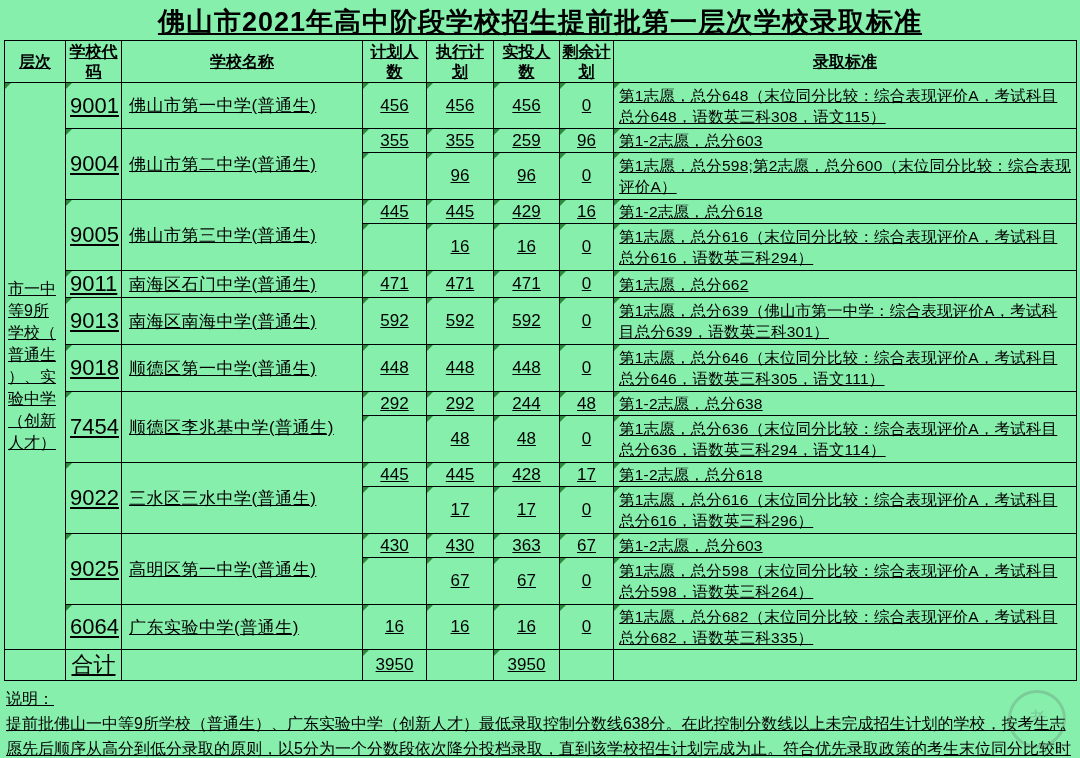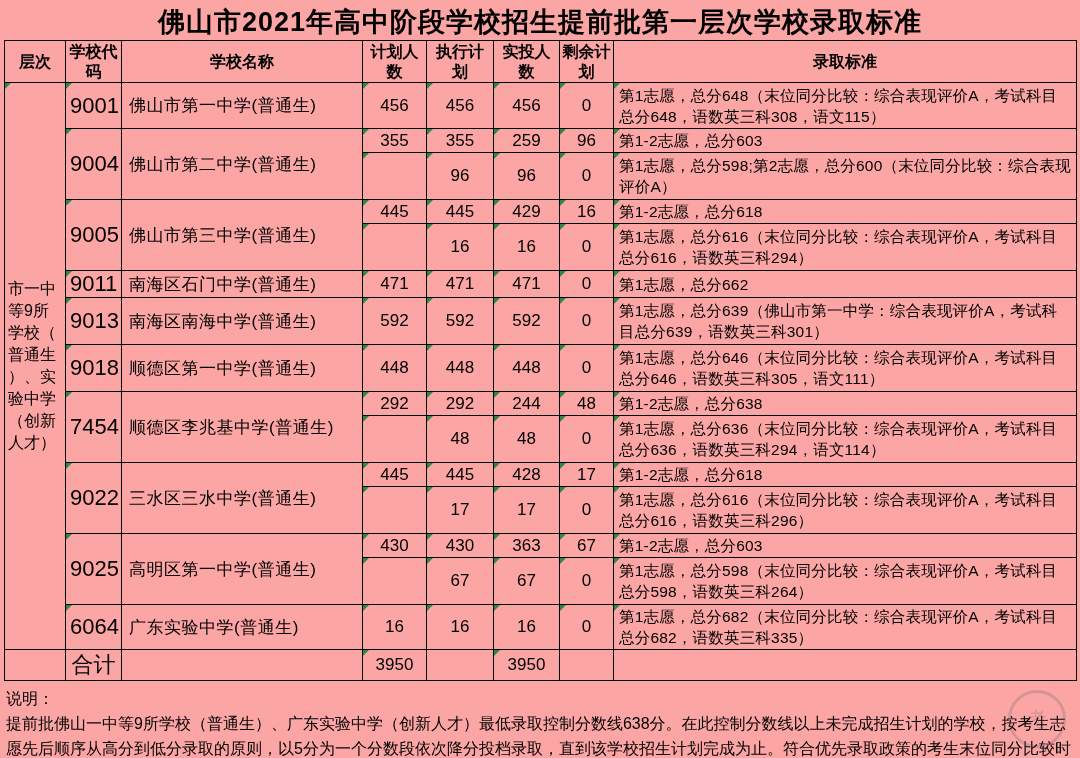--- a/index.html
+++ b/index.html
@@ -1,17 +1,17 @@
 <!DOCTYPE html>
 <html><head>
 <meta charset="utf-8">
 <style>
   html,body{margin:0;padding:0;background:#fff;}
-  .page{position:relative;width:1080px;height:758px;background:#fca5a5;overflow:hidden;
-        font-family:"Liberation Sans",sans-serif;color:#000;}
+  .page{position:relative;width:1080px;height:758px;background:#86efac;overflow:hidden;
+        font-family:"Liberation Sans",sans-serif;color:#000;text-decoration:underline;}
   .title{padding-top:5px;text-align:center;font-size:27px;font-weight:bold;letter-spacing:1px;line-height:34px;}
   table.tbl{border-collapse:collapse;table-layout:fixed;margin:1px 0 0 4px;width:1072px;}
   .tbl th,.tbl td{border:1.6px solid #000;padding:0 4px;position:relative;box-sizing:border-box;overflow:hidden;}
   .tbl thead tr{height:42px;}
   .tbl th{font-size:16px;font-weight:bold;text-align:center;line-height:20px;padding:0 2px;}
   td.tier{font-size:16px;line-height:22px;word-break:break-all;line-break:anywhere;padding:0 3px;vertical-align:middle;}
   td.code{font-size:22px;text-align:center;}
   td.name{font-size:17px;text-align:left;padding-left:7px;letter-spacing:0.5px;}
   td.num{font-size:17px;text-align:center;}
   td.crit{font-size:15.5px;text-align:left;line-height:21px;padding:1px 5px;letter-spacing:0.2px;}

